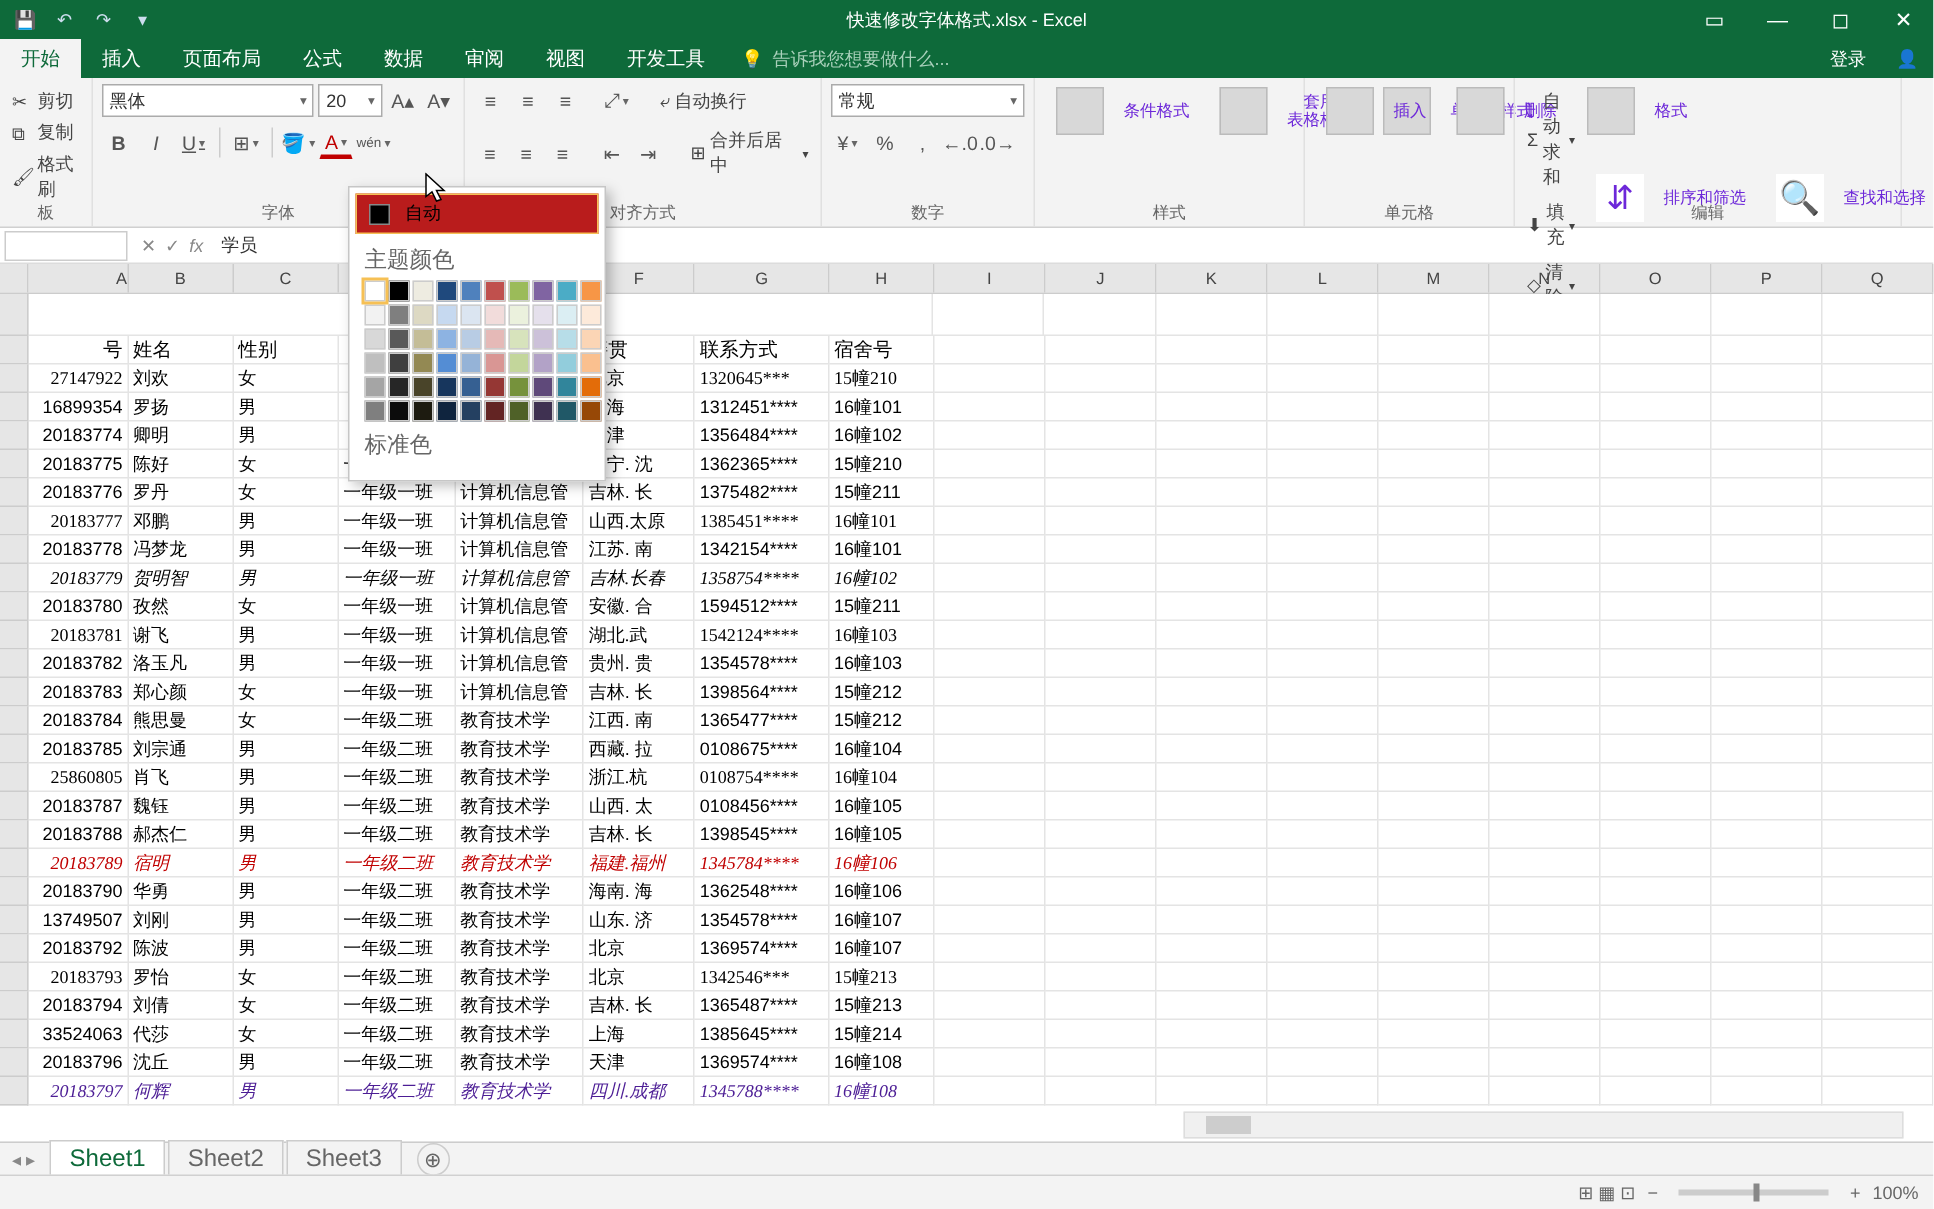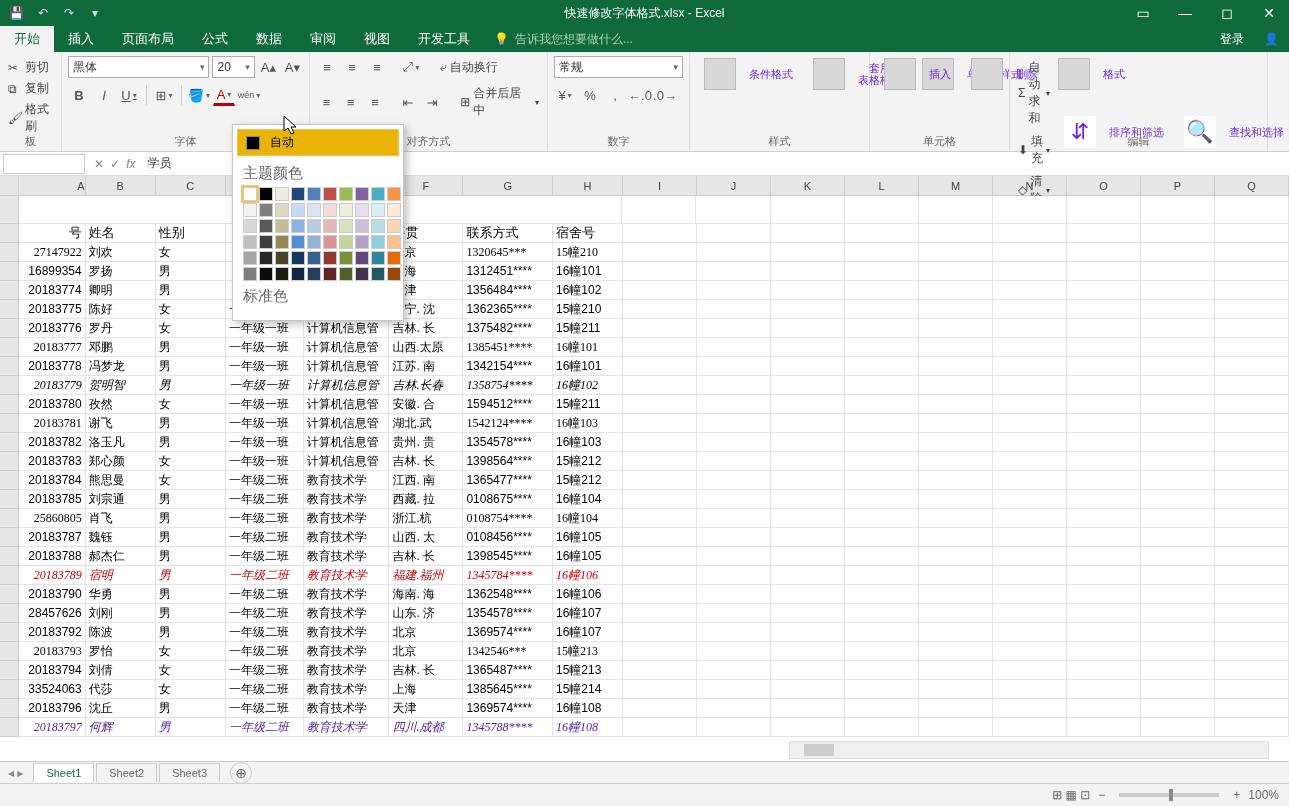--- a/index.html
+++ b/index.html
@@ -51,32 +51,32 @@
 .cwA{width:68px;justify-content:flex-end}
 .cwB{width:72px}
 .cwC{width:72px}
 .cwD{width:80px}
 .cwE{width:88px}
 .cwF{width:76px}
 .cwG{width:92px}
 .cwH{width:72px}
 .cwR{width:76px}
 .color-popup{position:absolute;left:232px;top:124px;width:172px;background:#fff;border:1px solid #c6c6c6;box-shadow:3px 3px 8px rgba(0,0,0,.25);z-index:100;padding:4px}
-.cp-auto{display:flex;align-items:center;gap:10px;padding:4px 8px;border:1px solid #f6c054;background:#eab308;margin-bottom:4px}
+.cp-auto{display:flex;align-items:center;gap:10px;padding:4px 8px;border:1px solid #f6c054;background:#b91c1c;margin-bottom:4px}
 .cp-sw{width:14px;height:14px;background:#000;border:1px solid #888}
 .cp-title{color:#666;font-size:15px;padding:4px 6px 2px 6px}
 .cp-grid{display:grid;grid-template-columns:repeat(10,14px);gap:2px;padding:2px 6px}
 .cp-grid .sw{width:14px;height:14px;border:1px solid #ccc}
 .cp-grid .sw.sel{outline:2px solid #f6c054;z-index:1;position:relative}
 .cp-std{display:grid;grid-template-columns:repeat(10,14px);gap:2px;padding:2px 6px 6px 6px}
 .cp-more{display:flex;align-items:center;gap:8px;padding:6px 8px;border-top:1px solid #e5e5e5}
 .cp-more .ring{width:14px;height:14px;border-radius:50%;background:conic-gradient(red,yellow,lime,cyan,blue,magenta,red)}
 .sheet-tabs{position:absolute;bottom:23px;left:0;right:0;height:22px;border-top:1px solid #ccc;background:#f3f3f3;display:flex;align-items:center}
 .st-nav{display:flex;gap:6px;padding:0 8px;color:#888}
-.st-tab{padding:3px 12px;border:1px solid #ccc;border-bottom:none;background:#fff;margin-left:2px;font-size:11px;color:#0e6a3a}
+.st-tab{padding:3px 12px;border:1px solid #ccc;border-bottom:none;background:#fff;margin-left:2px;font-size:16px;color:#0e6a3a}
 .st-tab.inact{background:#f3f3f3;color:#666}
 .st-add{width:22px;height:22px;display:flex;align-items:center;justify-content:center;border:1px solid #ccc;border-radius:50%;margin-left:10px;color:#666;font-size:14px}
 .hscroll{position:absolute;right:20px;bottom:24px;height:18px;width:480px;background:#f0f0f0;border:1px solid #ddd}
 .hscroll .thumb{position:absolute;left:14px;top:2px;height:12px;width:30px;background:#cdcdcd}
 .status{position:absolute;bottom:0;left:0;right:0;height:23px;background:#f3f3f3;border-top:1px solid #d0d0d0;display:flex;align-items:center;padding:0 10px}
 .status-right{margin-left:auto;display:flex;align-items:center;gap:8px;color:#666}
 .zoom-slider{width:100px;height:4px;background:#ccc;position:relative;margin:0 6px}
 .zoom-slider::after{content:"";position:absolute;left:50%;top:-4px;width:4px;height:12px;background:#888}
 svg{display:block}
 .cursor{position:absolute;left:282px;top:115px;z-index:200;pointer-events:none}
@@ -730,21 +730,21 @@
       <div class="cell cwR"></div>
       <div class="cell cwR"></div>
       <div class="cell cwR"></div>
       <div class="cell cwR"></div>
       <div class="cell cwR"></div>
       <div class="cell cwR"></div>
       <div class="cell cwR"></div>
     </div>
     <div class="row ">
       <div class="rh"></div>
-      <div class="cell cwA">28457626</div>
+      <div class="cell cwA">13749507</div>
       <div class="cell cwB">刘刚</div>
       <div class="cell cwC">男</div>
       <div class="cell cwD">一年级二班</div>
       <div class="cell cwE">教育技术学</div>
       <div class="cell cwF">山东. 济</div>
       <div class="cell cwG">1354578****</div>
       <div class="cell cwH">16幢107</div>
       <div class="cell cwR"></div>
       <div class="cell cwR"></div>
       <div class="cell cwR"></div>

